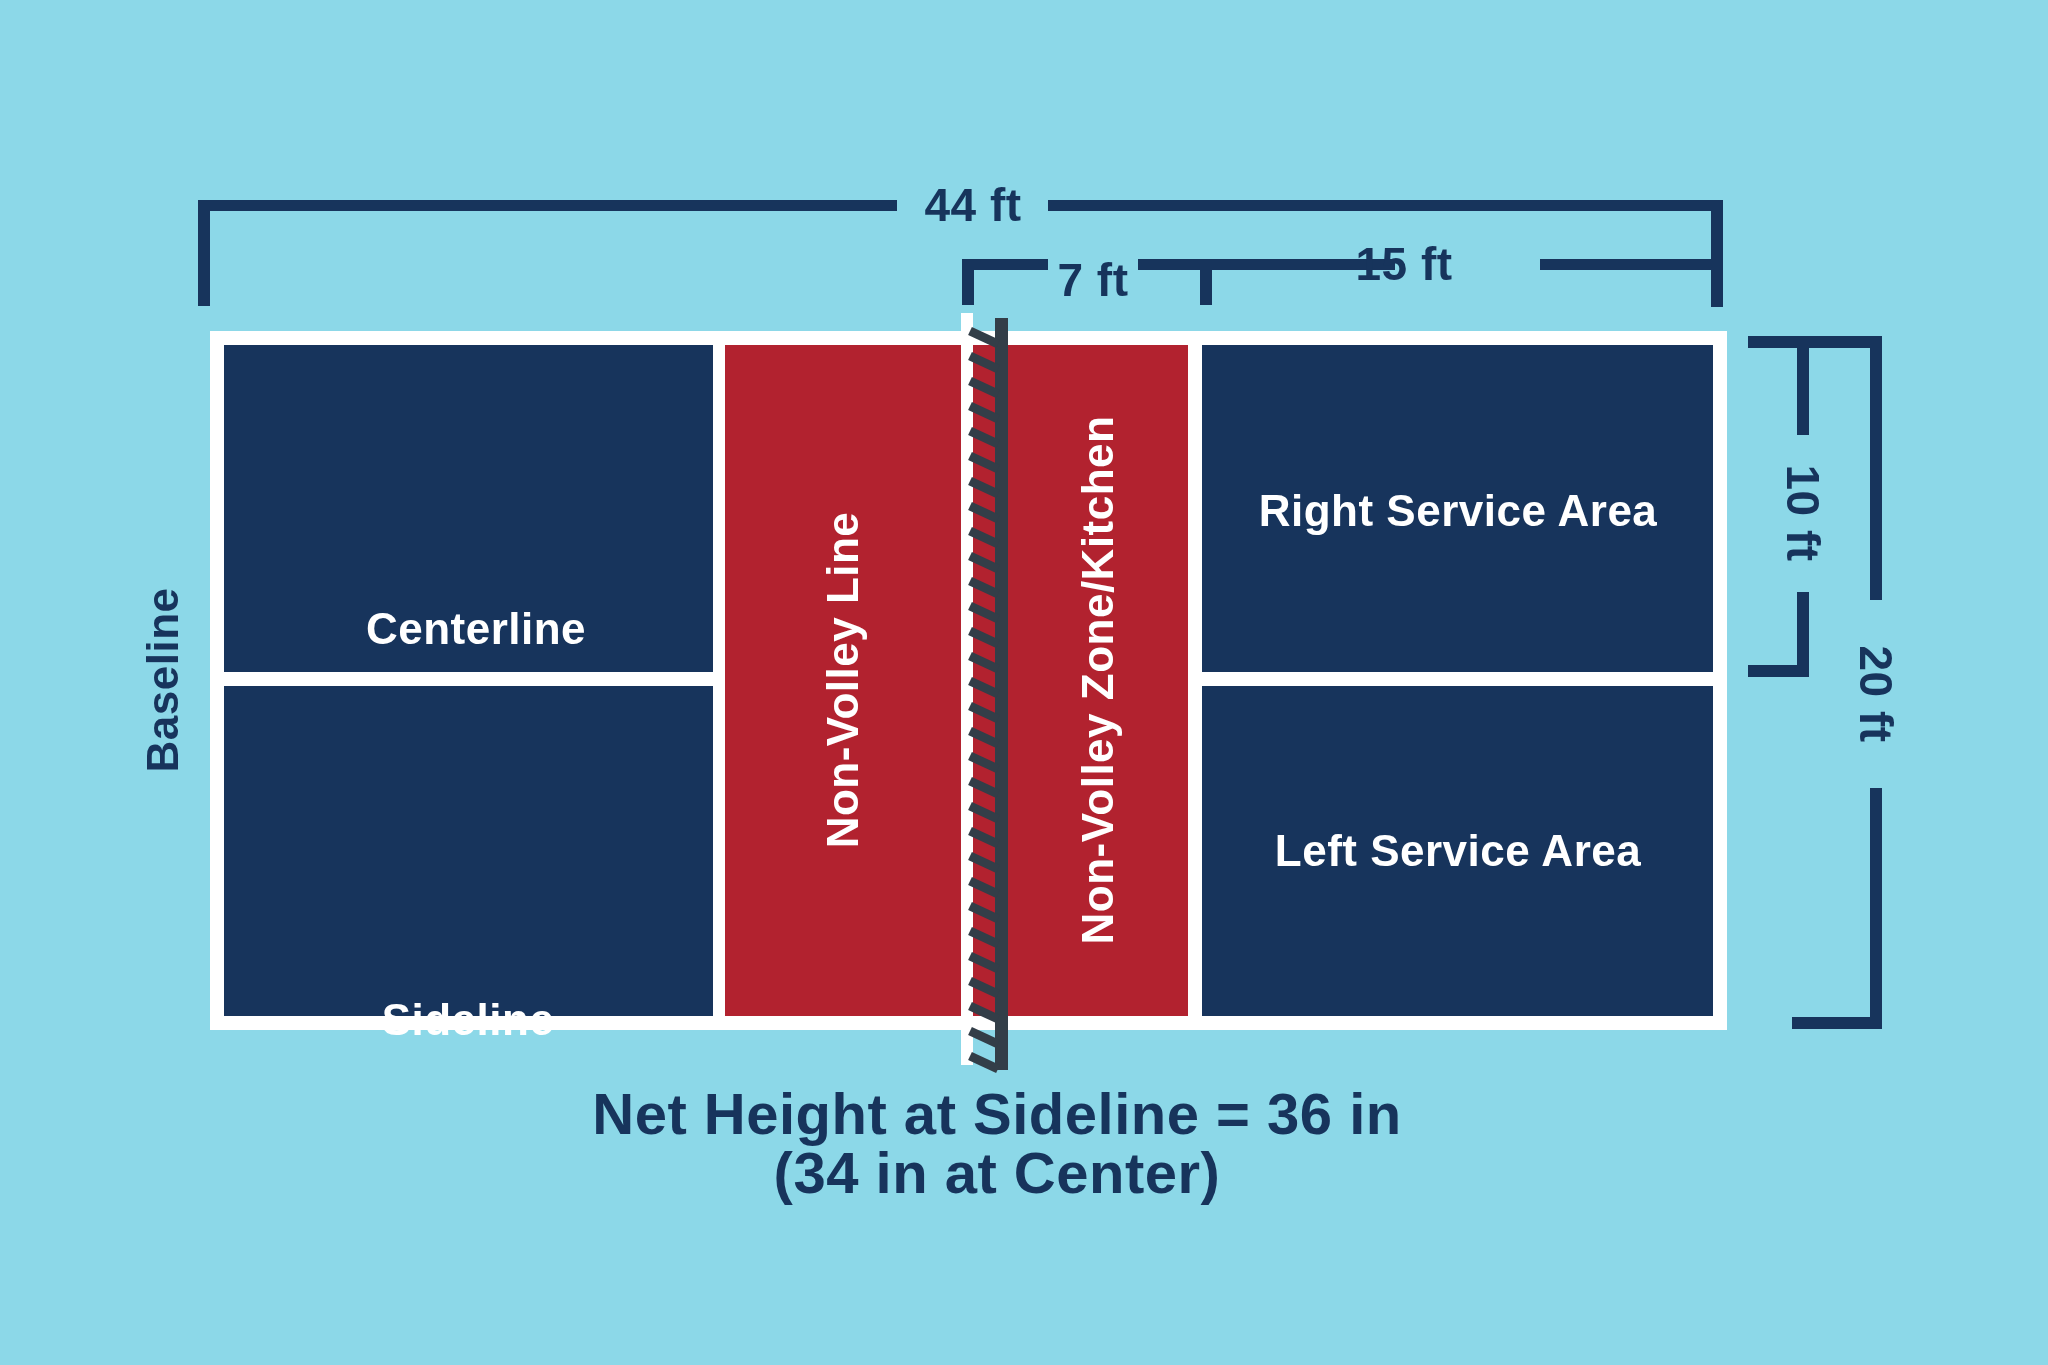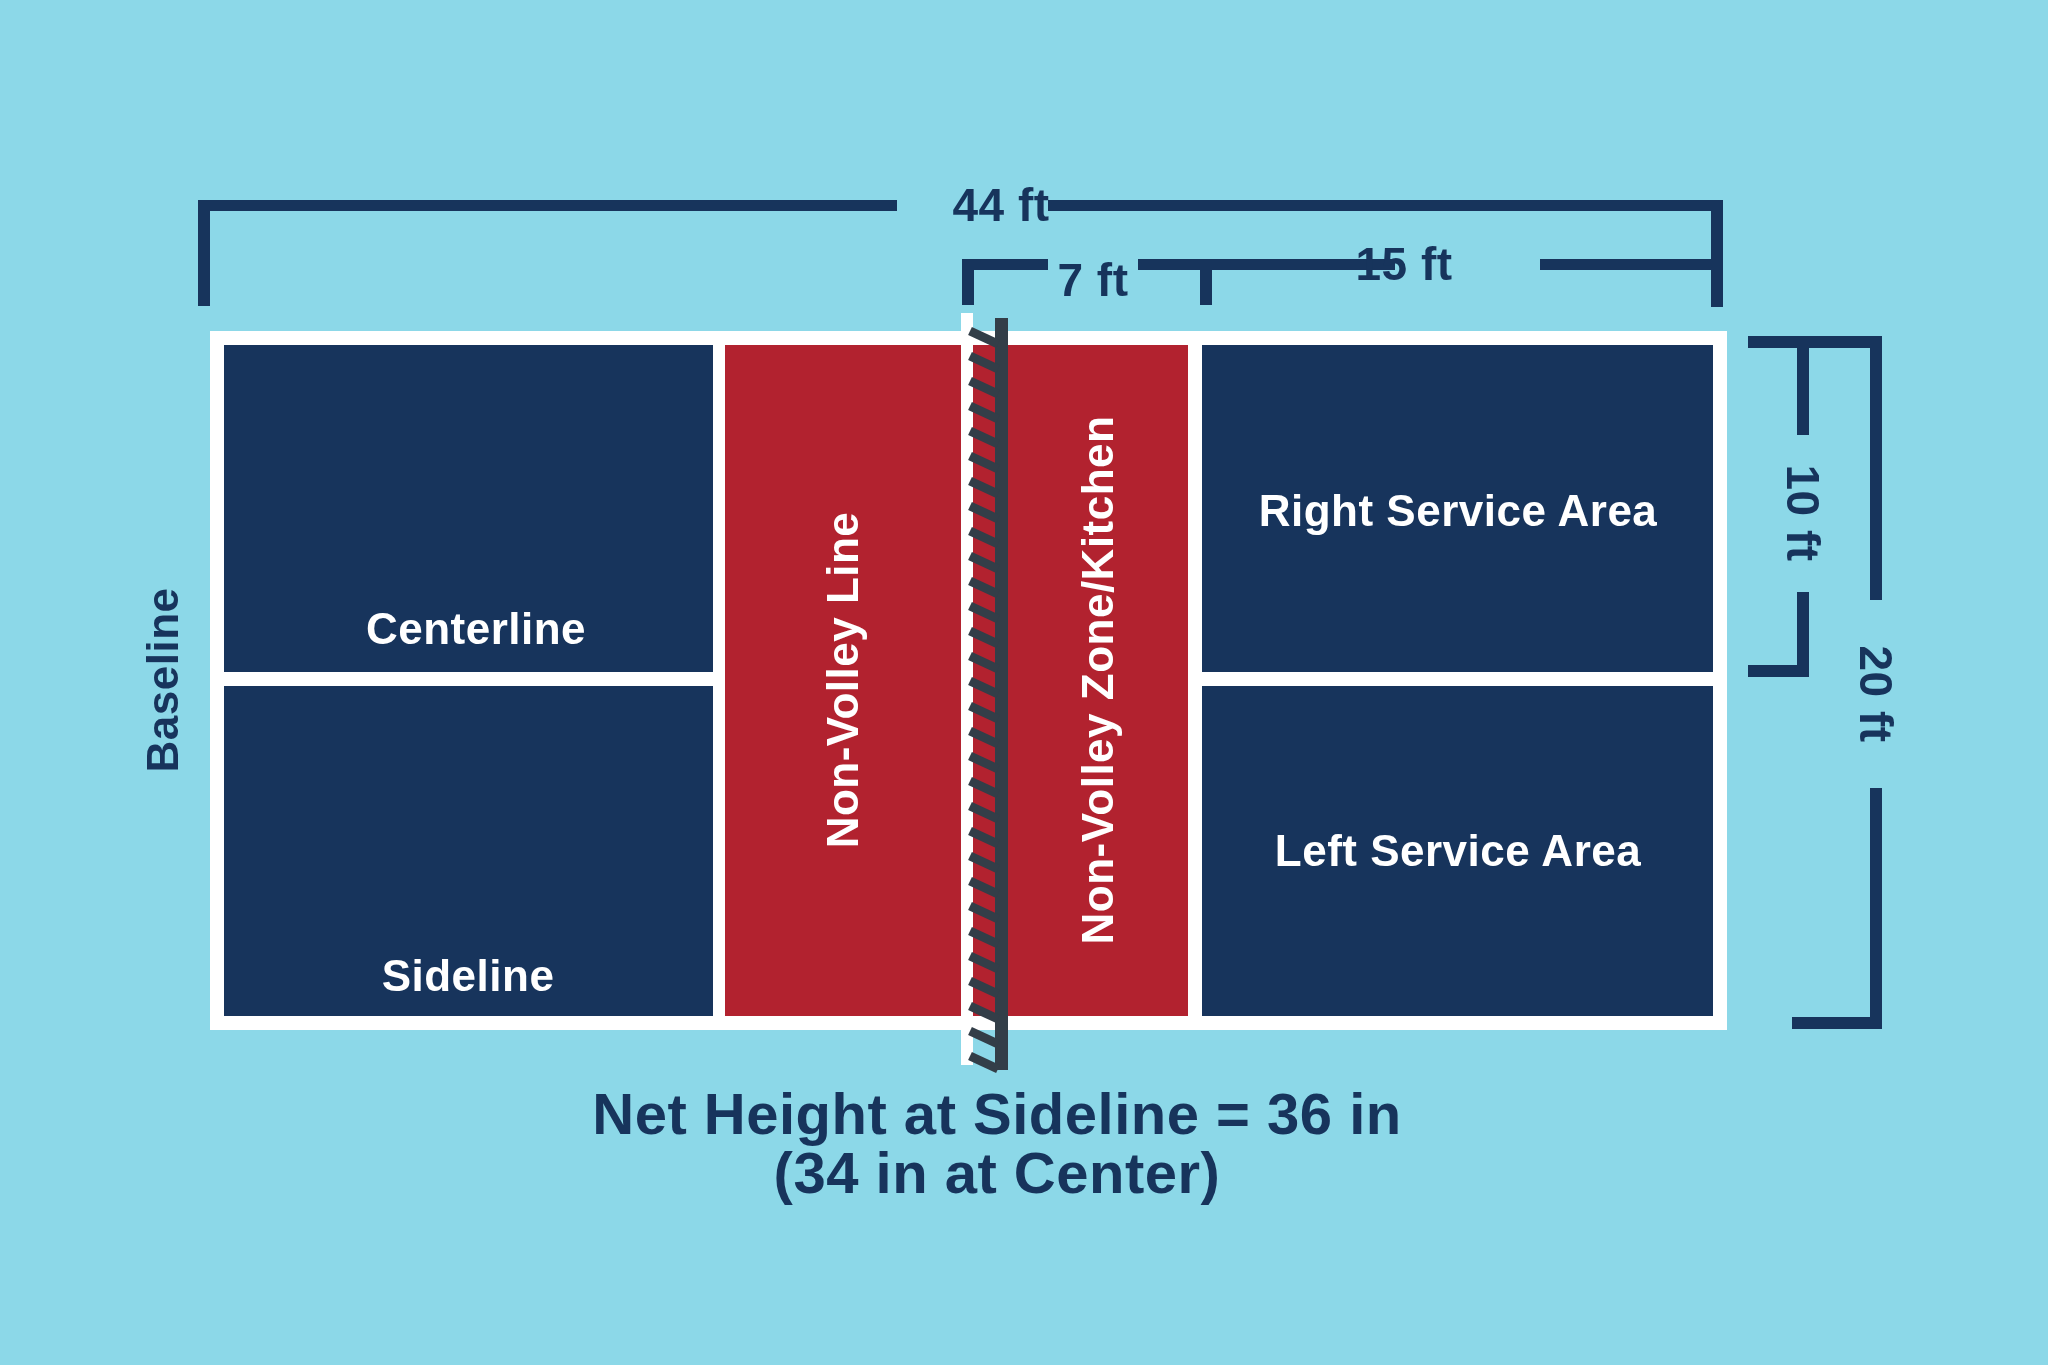--- a/index.html
+++ b/index.html
@@ -75,21 +75,21 @@
         <line x1="20" y1="703" x2="48" y2="716"></line>
         <line x1="20" y1="728" x2="48" y2="741"></line>
         <line x1="20" y1="753" x2="48" y2="766"></line>
       </g>
   </svg>
 
   <div class="abs dim" style="left:198px;top:200px;width:699px;height:11px;"></div>
   <div class="abs dim" style="left:1048px;top:200px;width:675px;height:11px;"></div>
   <div class="abs dim" style="left:198px;top:200px;width:12px;height:106px;"></div>
   <div class="abs dim" style="left:1711px;top:200px;width:12px;height:107px;"></div>
-  <div class="abs label-navy" style="left:973px;top:205px;margin-left:28px;">44 ft</div>
+  <div class="abs label-navy" style="left:973px;top:205px;">44 ft</div>
 
   <div class="abs dim" style="left:962px;top:259px;width:86px;height:11px;"></div>
   <div class="abs dim" style="left:1138px;top:259px;width:257px;height:11px;"></div>
   <div class="abs dim" style="left:1540px;top:259px;width:183px;height:11px;"></div>
   <div class="abs dim" style="left:962px;top:259px;width:12px;height:46px;"></div>
   <div class="abs dim" style="left:1200px;top:259px;width:12px;height:46px;"></div>
   <div class="abs label-navy" style="left:1093px;top:264px;margin-top:16px;">7 ft</div>
   <div class="abs label-navy" style="left:1404px;top:264px;">15 ft</div>
 
   <div class="abs dim" style="left:1748px;top:336px;width:134px;height:12px;"></div>
@@ -99,21 +99,21 @@
   <div class="abs label-navy rot-cw" style="left:1803px;top:513px;">10 ft</div>
 
   <div class="abs dim" style="left:1870px;top:336px;width:12px;height:264px;"></div>
   <div class="abs dim" style="left:1870px;top:788px;width:12px;height:241px;"></div>
   <div class="abs dim" style="left:1792px;top:1017px;width:90px;height:12px;"></div>
   <div class="abs label-navy rot-cw" style="left:1876px;top:694px;">20 ft</div>
 
   <div class="abs label-navy rot-ccw" style="left:163px;top:680px;font-size:44px;">Baseline</div>
 
   <div class="abs label-white" style="left:476px;top:629px;">Centerline</div>
-  <div class="abs label-white" style="left:468px;top:976px;">Sideline</div>
+  <div class="abs label-white" style="left:468px;top:1020px;">Sideline</div>
 
   <div class="abs label-white rot-ccw" style="left:843px;top:680px;">Non-Volley Line</div>
   <div class="abs label-white rot-ccw" style="left:1098px;top:680px;">Non-Volley Zone/Kitchen</div>
 
   <div class="abs label-white" style="left:1458px;top:851px;">Left Service Area</div>
   <div class="abs label-white" style="left:1458px;top:511px;">Right Service Area</div>
 
   <div class="abs caption" style="left:997px;top:1113px;">Net Height at Sideline = 36 in</div>
   <div class="abs caption" style="left:997px;top:1172px;">(34 in at Center)</div>
 

